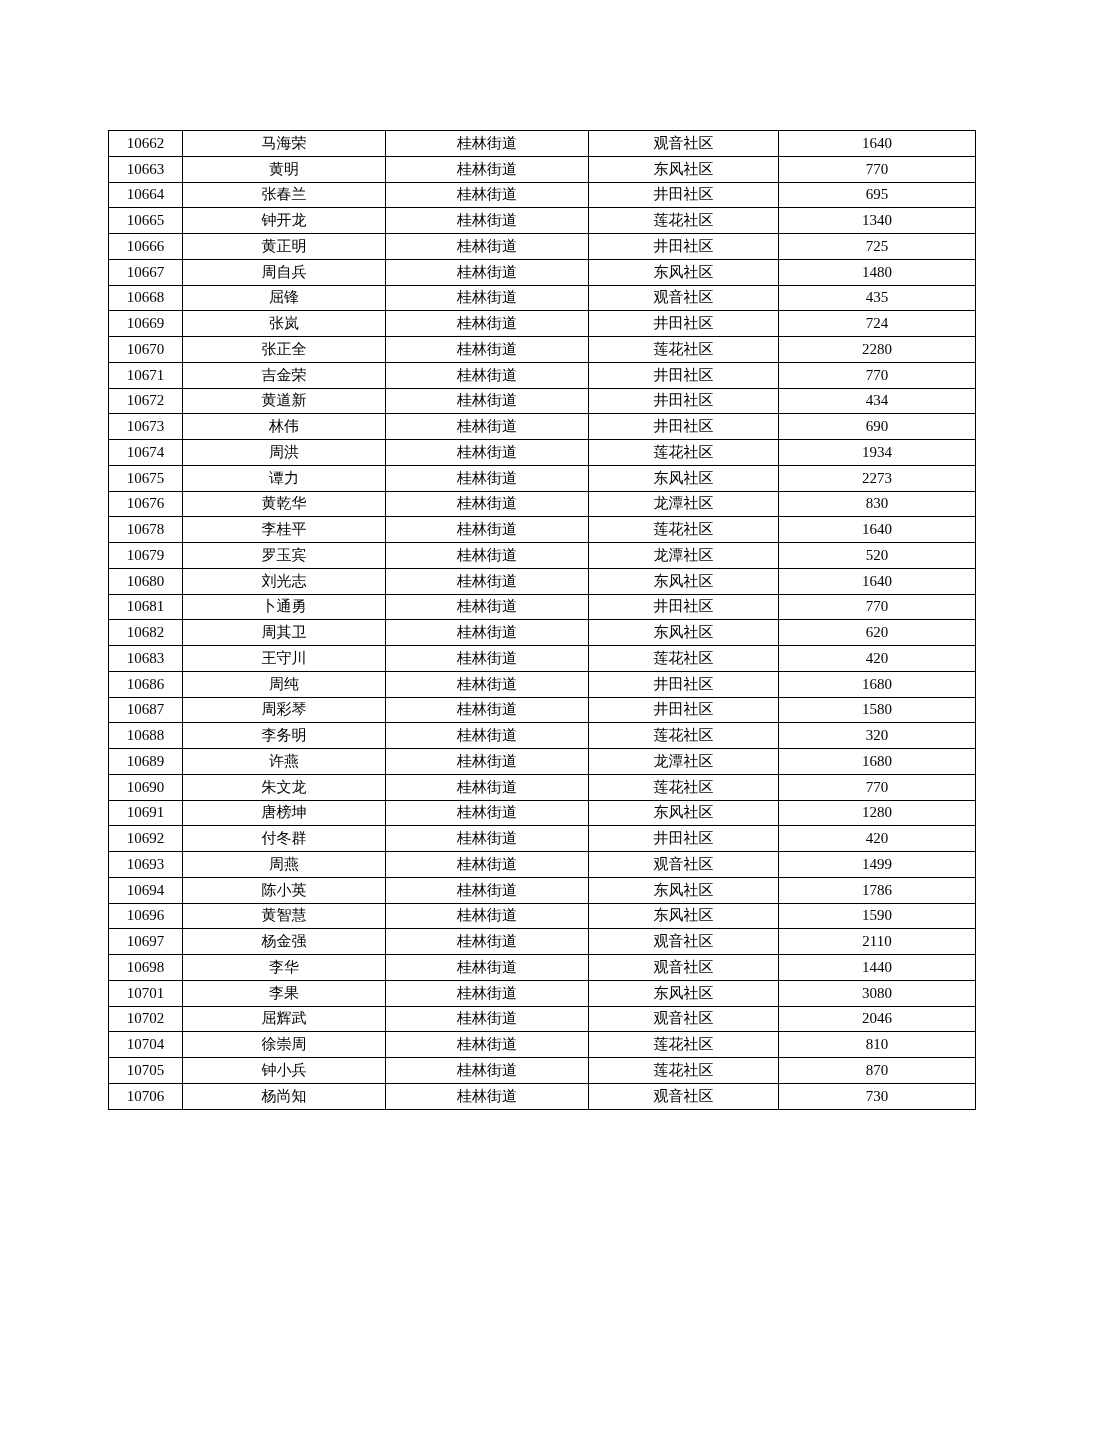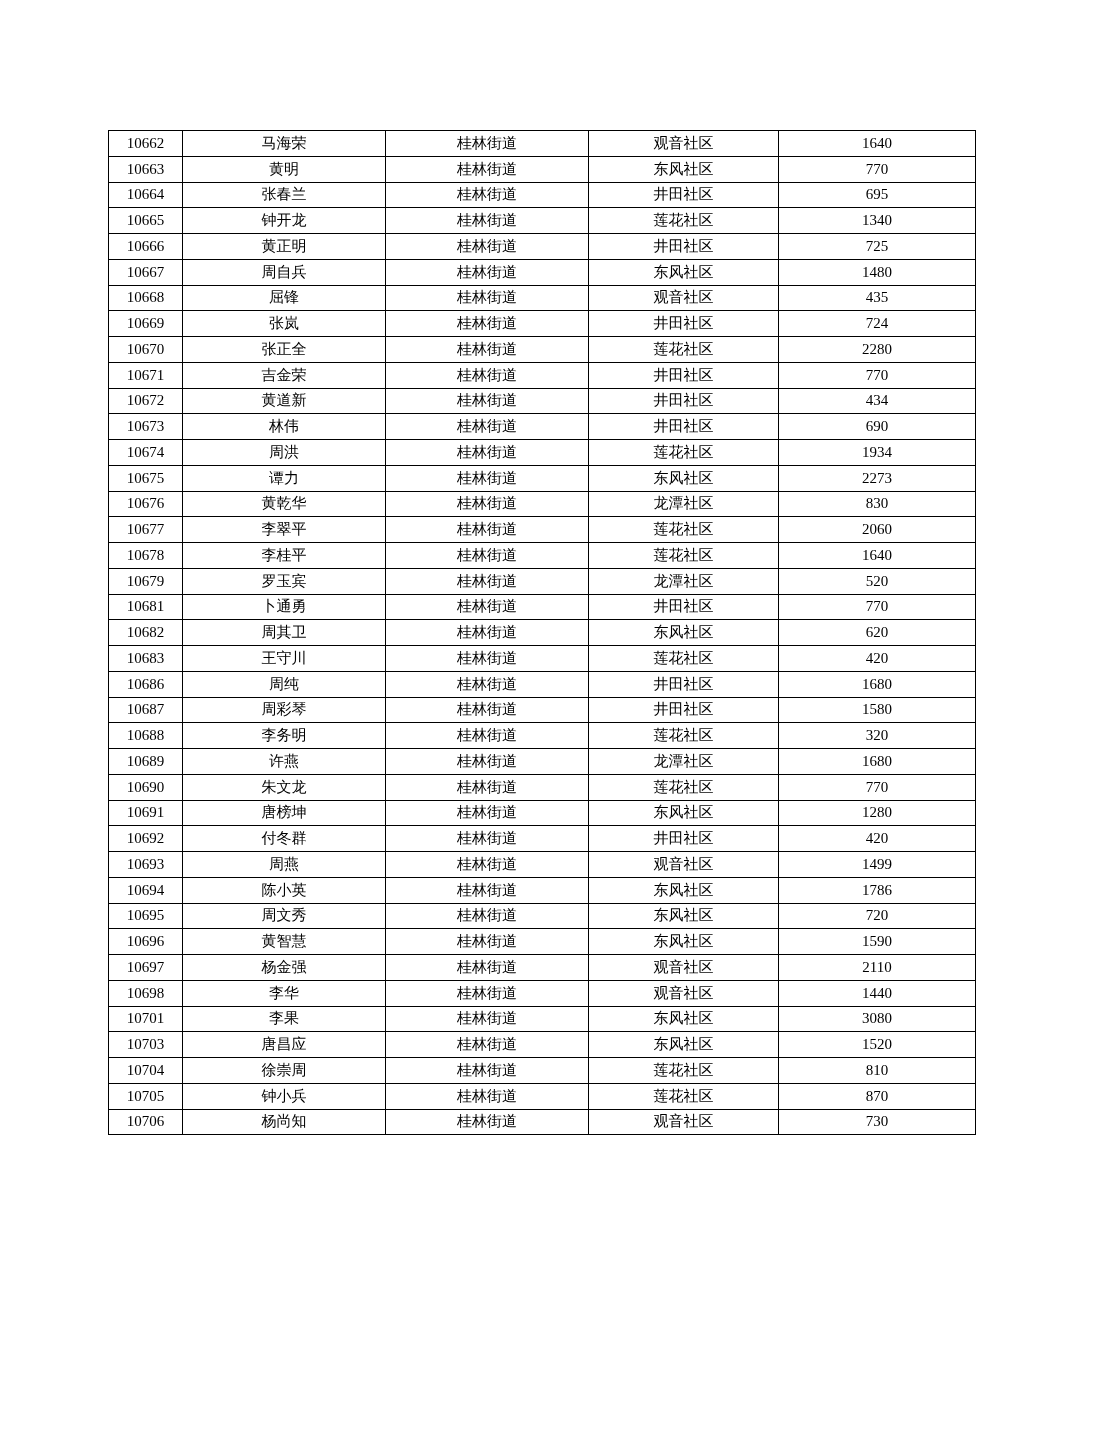--- a/index.html
+++ b/index.html
@@ -150,41 +150,41 @@
           <td>2273</td>
         </tr>
         <tr>
           <td>10676</td>
           <td>黄乾华</td>
           <td>桂林街道</td>
           <td>龙潭社区</td>
           <td>830</td>
         </tr>
         <tr>
-          <td>10677</td>
-          <td>李翠平</td>
-          <td>桂林街道</td>
-          <td>莲花社区</td>
-          <td>2060</td>
-        </tr>
-        <tr>
           <td>10678</td>
           <td>李桂平</td>
           <td>桂林街道</td>
           <td>莲花社区</td>
           <td>1640</td>
         </tr>
         <tr>
           <td>10679</td>
           <td>罗玉宾</td>
           <td>桂林街道</td>
           <td>龙潭社区</td>
           <td>520</td>
         </tr>
         <tr>
+          <td>10680</td>
+          <td>刘光志</td>
+          <td>桂林街道</td>
+          <td>东风社区</td>
+          <td>1640</td>
+        </tr>
+        <tr>
           <td>10681</td>
           <td>卜通勇</td>
           <td>桂林街道</td>
           <td>井田社区</td>
           <td>770</td>
         </tr>
         <tr>
           <td>10682</td>
           <td>周其卫</td>
           <td>桂林街道</td>
@@ -255,27 +255,20 @@
           <td>1499</td>
         </tr>
         <tr>
           <td>10694</td>
           <td>陈小英</td>
           <td>桂林街道</td>
           <td>东风社区</td>
           <td>1786</td>
         </tr>
         <tr>
-          <td>10695</td>
-          <td>周文秀</td>
-          <td>桂林街道</td>
-          <td>东风社区</td>
-          <td>720</td>
-        </tr>
-        <tr>
           <td>10696</td>
           <td>黄智慧</td>
           <td>桂林街道</td>
           <td>东风社区</td>
           <td>1590</td>
         </tr>
         <tr>
           <td>10697</td>
           <td>杨金强</td>
           <td>桂林街道</td>
@@ -290,25 +283,25 @@
           <td>1440</td>
         </tr>
         <tr>
           <td>10701</td>
           <td>李果</td>
           <td>桂林街道</td>
           <td>东风社区</td>
           <td>3080</td>
         </tr>
         <tr>
-          <td>10703</td>
-          <td>唐昌应</td>
-          <td>桂林街道</td>
-          <td>东风社区</td>
-          <td>1520</td>
+          <td>10702</td>
+          <td>屈辉武</td>
+          <td>桂林街道</td>
+          <td>观音社区</td>
+          <td>2046</td>
         </tr>
         <tr>
           <td>10704</td>
           <td>徐崇周</td>
           <td>桂林街道</td>
           <td>莲花社区</td>
           <td>810</td>
         </tr>
         <tr>
           <td>10705</td>

